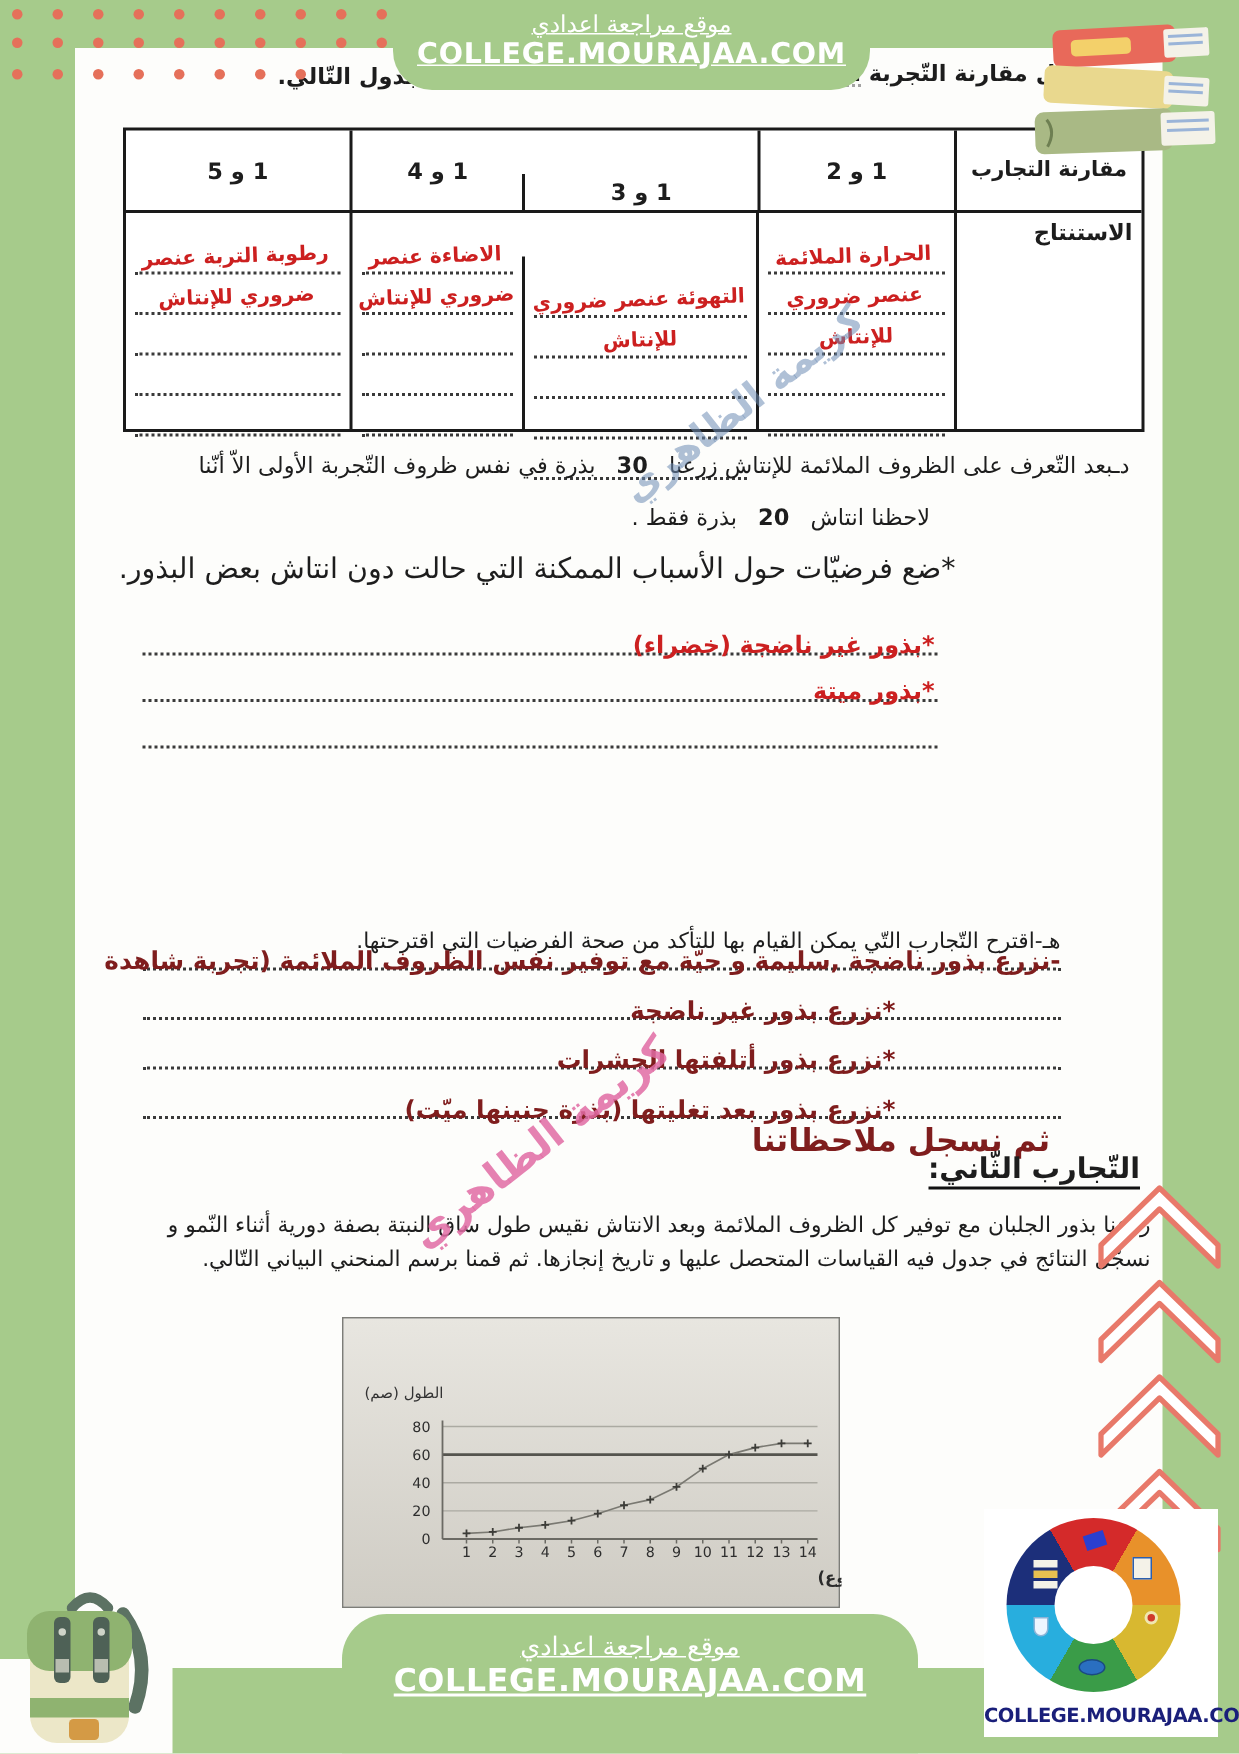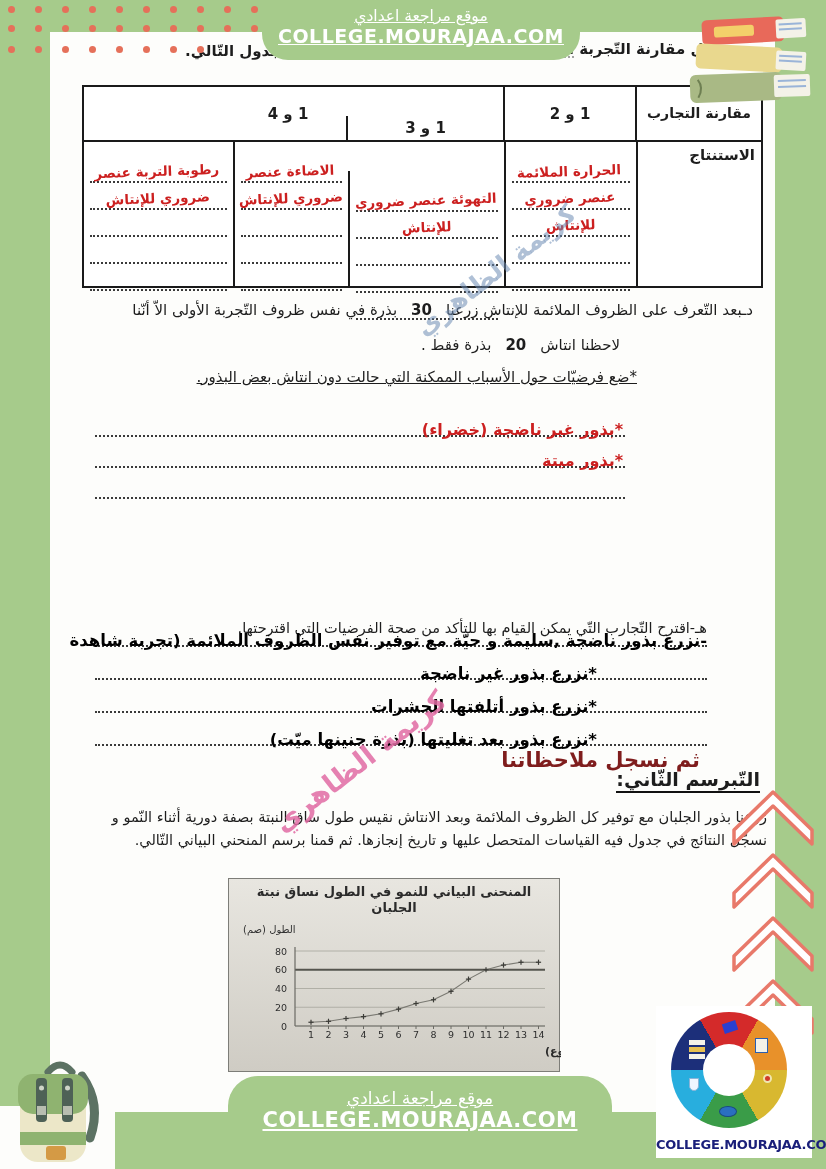--- a/index.html
+++ b/index.html
@@ -50,33 +50,33 @@
 
   
   .wm { font-weight:bold; z-index:4; white-space:nowrap; }
   #wm1 { left:398px; top:255px; font-size:26px; color:rgba(110,140,180,.55); transform:rotate(-38deg); }
   #wm2 { left:255px; top:745px; font-size:28px; color:rgba(224,107,163,.85); transform:rotate(-38deg); }
 
   
   .blk { direction:rtl; z-index:2; }
   #d-line1 { top:301px; right:73px; font-size:15px; }
   #d-line2 { top:336px; right:206px; font-size:15px;text-align:right; }
-  #d-line3 { top:368px; right:189px; font-size:15px;text-decoration:underline; }
+  #d-line3 { top:368px; right:189px; font-size:19px; }
   .num { font-weight:bold; margin:0 14px; }
 
   
   #hypo { left:95px; top:406px; width:530px; z-index:2; direction:rtl; }
   .hline { height:31px; border-bottom:2.5px dotted #3a3a3a; position:relative; }
   .hline span { position:absolute; right:2px; bottom:-4px; color:#cc2020; font-weight:bold; font-size:16px; }
 
   
   #h-prompt { top:588px; right:119px; font-size:14.5px; direction:rtl; z-index:2;margin-top:32px; }
   #exps { left:95px; top:614px; width:612px; z-index:2; direction:rtl; }
   .eline { height:33px; border-bottom:2.5px dotted #3a3a3a; position:relative; }
-  .eline span { position:absolute; bottom:-5px; color:#000000; font-weight:bold; font-size:16.5px; white-space:nowrap; }
+  .eline span { position:absolute; bottom:-5px; color:#7f1d1d; font-weight:bold; font-size:16.5px; white-space:nowrap; }
   .eline.first span { right:0; }
   .eline.mid span { right:110px; }
   #closing { top:748px; right:126px; color:#7f1d1d; font-weight:bold; font-size:21px; direction:rtl; z-index:2; }
 
   
   #ex2-heading { top:768px; right:66px; font-size:19px; font-weight:bold; direction:rtl; border-bottom:2.5px solid #111; padding-bottom:1px; z-index:2; }
   #ex2-par { left:95px; top:806px; width:672px; font-size:14.5px; line-height:23px; text-align:right; direction:rtl; z-index:2; }
 
   
   #photo { left:228px; top:878px; width:332px; height:194px; background:linear-gradient(#e8e6e0,#cfccc4); border:1.5px solid #7d7d78; z-index:2; }
@@ -170,20 +170,21 @@
 <div id="intro-right" class="abs">ـ من خلال مقارنة التّجربة الأ</div>
 <div id="intro-left" class="abs">حل الجدول التّالي.</div>
 <div id="intro-dotted" class="abs"></div>
 
 <div id="cmp-table" class="abs">
   <div class="trow head">
     <div class="tcell c-label">مقارنة التجارب</div>
     <div class="tcell c-1">1 و 2</div>
     <div class="tcell c-2">1 و 3</div>
     <div class="tcell c-3">1 و 4</div>
+    <div class="tcell c-4">1 و 5</div>
   </div>
   <div class="trow body">
     <div class="tcell c-label">الاستنتاج</div>
     <div class="tcell c-1">
       <div class="dotrows">
           <div class="dotrow"></div>
           <div class="dotrow"></div>
           <div class="dotrow"></div>
           <div class="dotrow"></div>
           <div class="dotrow"></div>
@@ -254,28 +255,24 @@
     </div>
   <div class="eline mid">
       <span>*نزرع بذور أتلفتها الحشرات</span>
     </div>
   <div class="eline mid">
       <span>*نزرع بذور بعد تغليتها (بذرة جنينها ميّت)</span>
     </div>
 </div>
 <div id="closing" class="abs">ثم نسجل ملاحظاتنا</div>
 
-<div id="ex2-heading" class="abs">التّبرسم الثّاني:</div>
+<div id="ex2-heading" class="abs">التّجارب الثّاني:</div>
 <div id="ex2-par" class="abs">زرعنا بذور الجلبان مع توفير كل الظروف الملائمة وبعد الانتاش نقيس طول ساق النبتة بصفة دورية أثناء النّمو و نسجّل النتائج في جدول فيه القياسات المتحصل عليها و تاريخ إنجازها.  ثم قمنا برسم المنحني البياني التّالي.</div>
 
 <div id="photo" class="abs">
-  <div id="photo-title">
-    <div>المنحنى البياني للنمو في الطول نساق نبتة</div>
-    <div>الجلبان</div>
-  </div>
   <div id="ylabel">الطول (صم)</div>
   <svg id="chart-svg" width="332" height="150">
       <line x1="66" y1="103" x2="316" y2="103" stroke="#abaaa2" stroke-width="0.9"></line>
       <text x="58" y="106.5" text-anchor="end" font-size="9.5" fill="#2e2e2e">0</text>
       <line x1="66" y1="84.25" x2="316" y2="84.25" stroke="#abaaa2" stroke-width="0.9"></line>
       <text x="58" y="87.75" text-anchor="end" font-size="9.5" fill="#2e2e2e">20</text>
       <line x1="66" y1="65.5" x2="316" y2="65.5" stroke="#abaaa2" stroke-width="0.9"></line>
       <text x="58" y="69" text-anchor="end" font-size="9.5" fill="#2e2e2e">40</text>
       <line x1="66" y1="46.75" x2="316" y2="46.75" stroke="#55544e" stroke-width="1.8"></line>
       <text x="58" y="50.25" text-anchor="end" font-size="9.5" fill="#2e2e2e">60</text>

